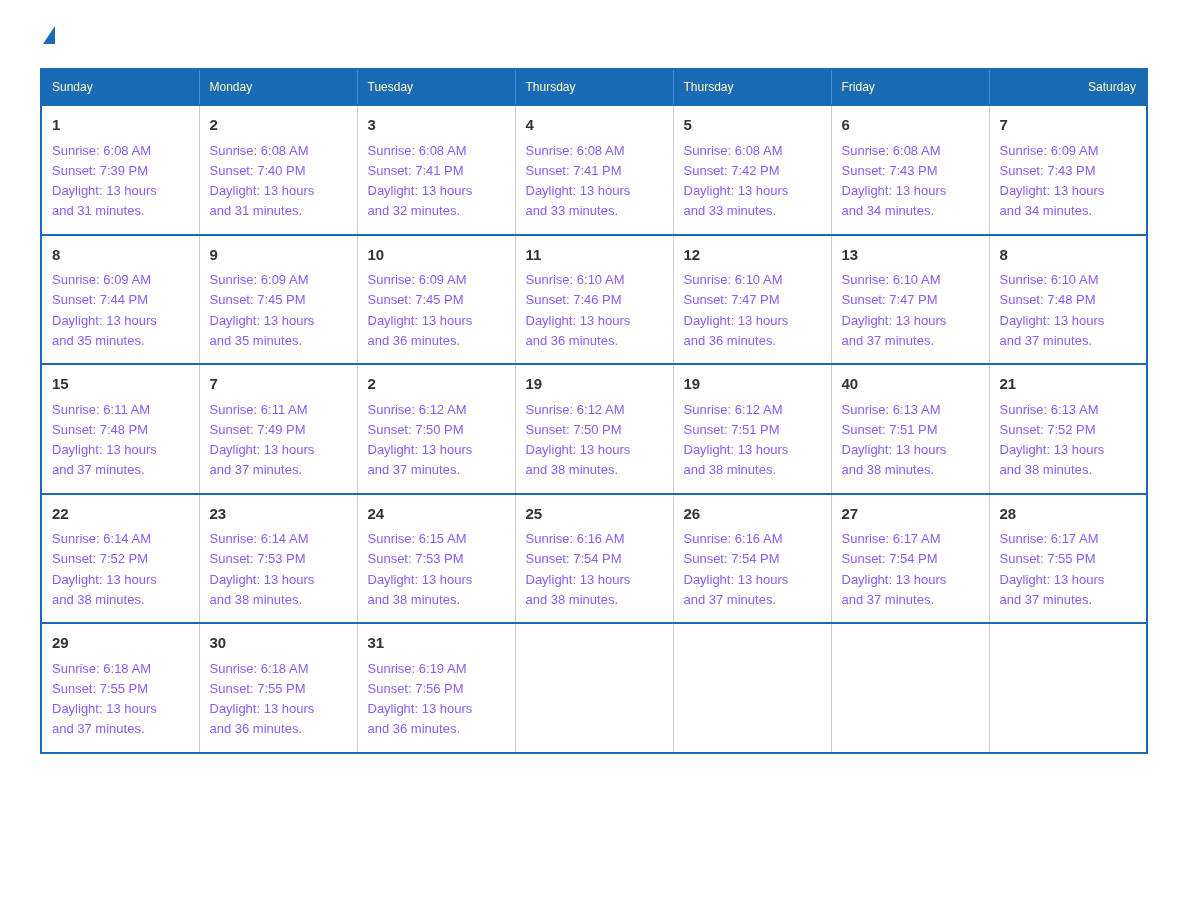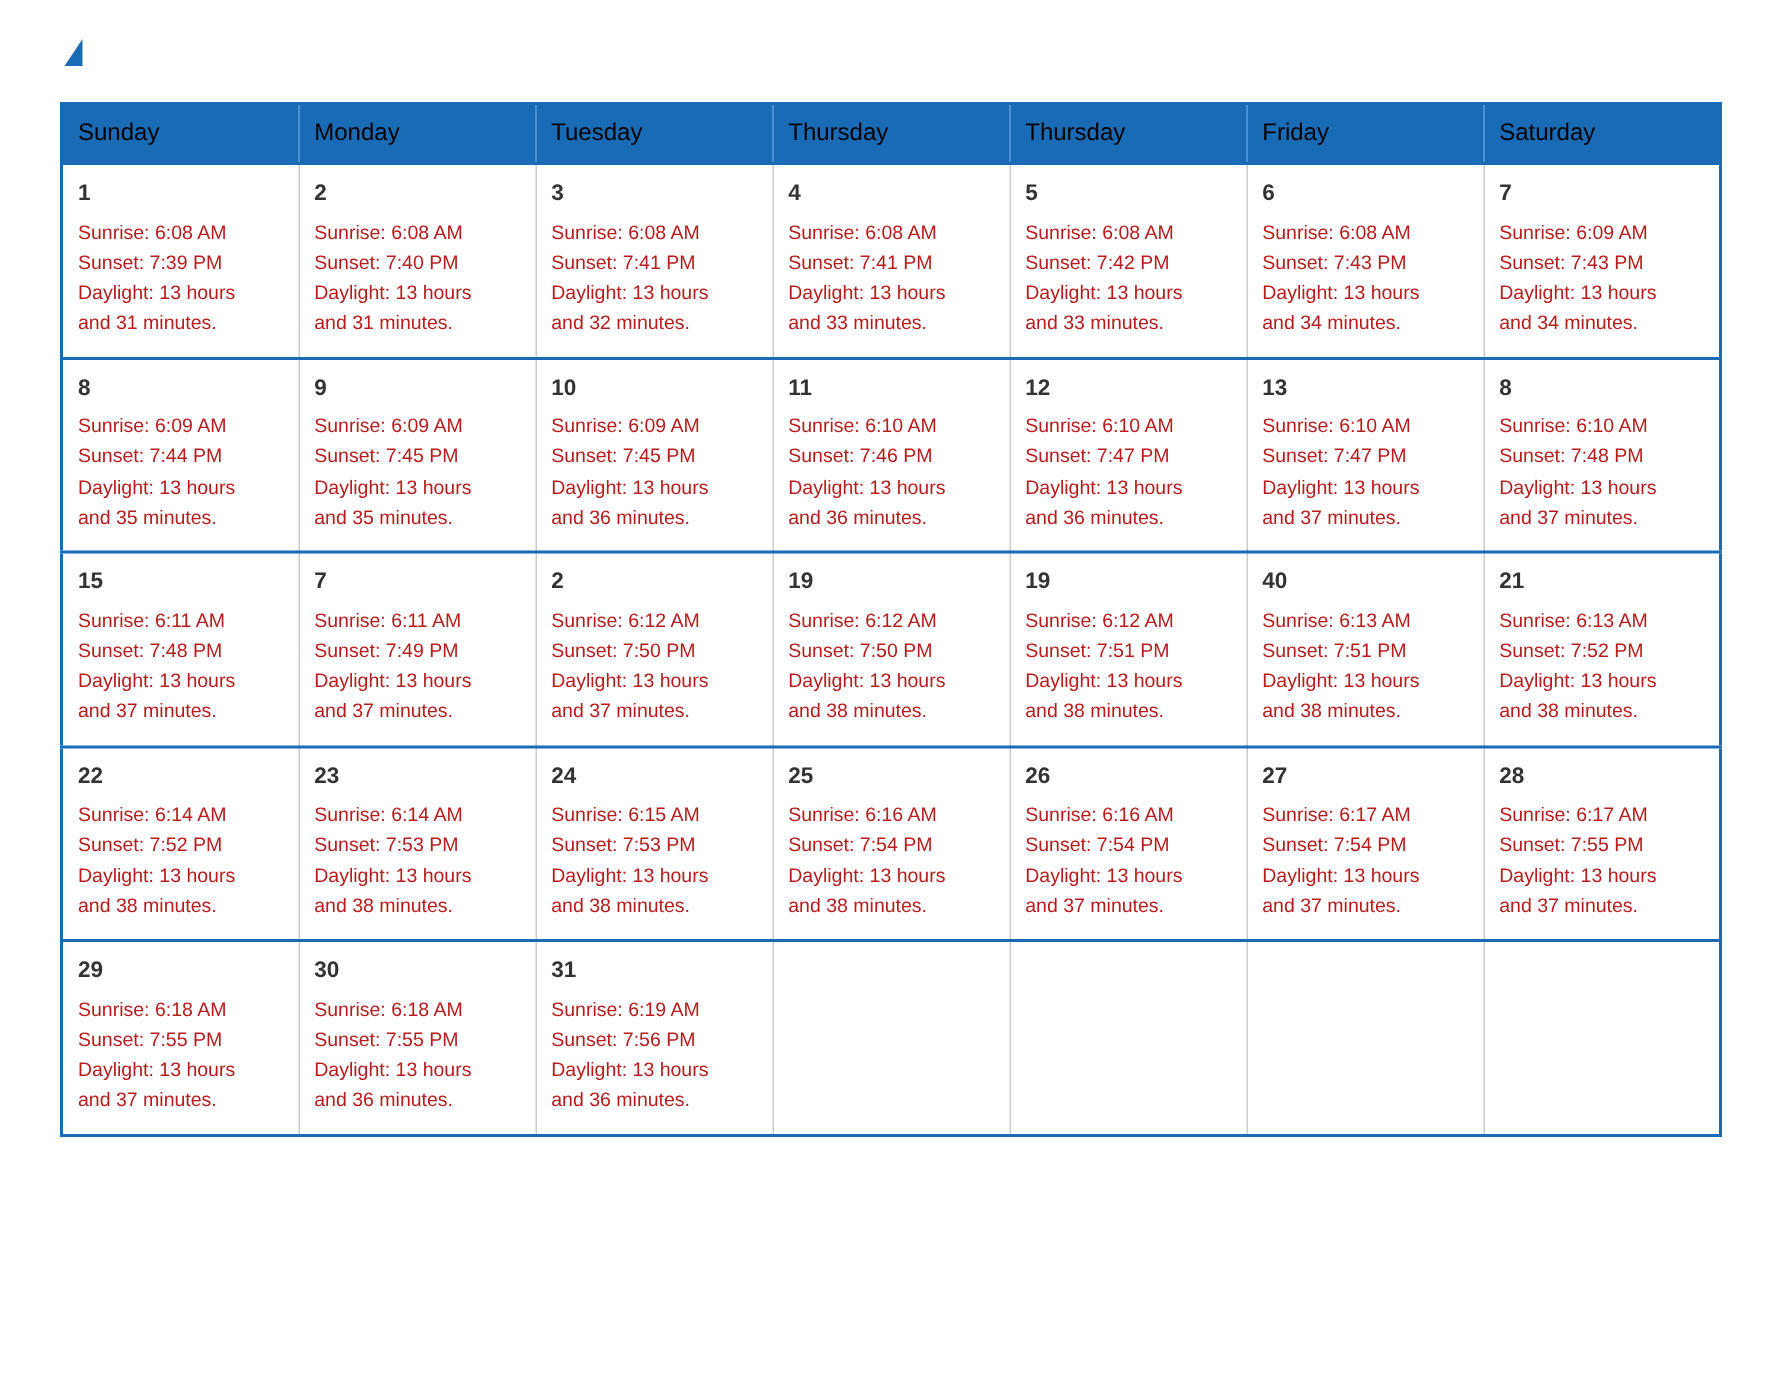--- a/index.html
+++ b/index.html
@@ -64,30 +64,31 @@
     }
     .calendar {
       width: 100%;
       border-collapse: collapse;
       border: 2px solid #1a6bb5;
     }
     .calendar thead tr {
       background-color: #1a6bb5;
     }
     .calendar thead th {
-      color: #000000;
+      color: #fef9c3;
       padding: 10px 10px;
-      font-size: 16px;
+      font-size: 12px;
       font-weight: normal;
       text-align: left;
       border-right: 1px solid #4a8fd0;
       width: calc(100% / 7);
     }
     .calendar thead th:last-child {
       border-right: none;
+      text-align: right;
     }
     .calendar tbody tr {
       border-top: 2px solid #1a6bb5;
     }
     .calendar tbody td {
       vertical-align: top;
       padding: 8px 10px 12px 10px;
       border-right: 1px solid #ccc;
       font-size: 13.5px;
       color: #333;
@@ -99,21 +100,21 @@
       border-right: none;
     }
     .day-number {
       font-size: 15px;
       font-weight: bold;
       display: block;
       margin-bottom: 4px;
     }
     .day-info {
       font-size: 13px;
-      color: #b91c1c;
+      color: #8b5cf6;
       line-height: 1.55;
     }
     .empty-cell {
       background: #fff;
     }
   </style>
 </head>
 <body>
 
 <div class="header">

